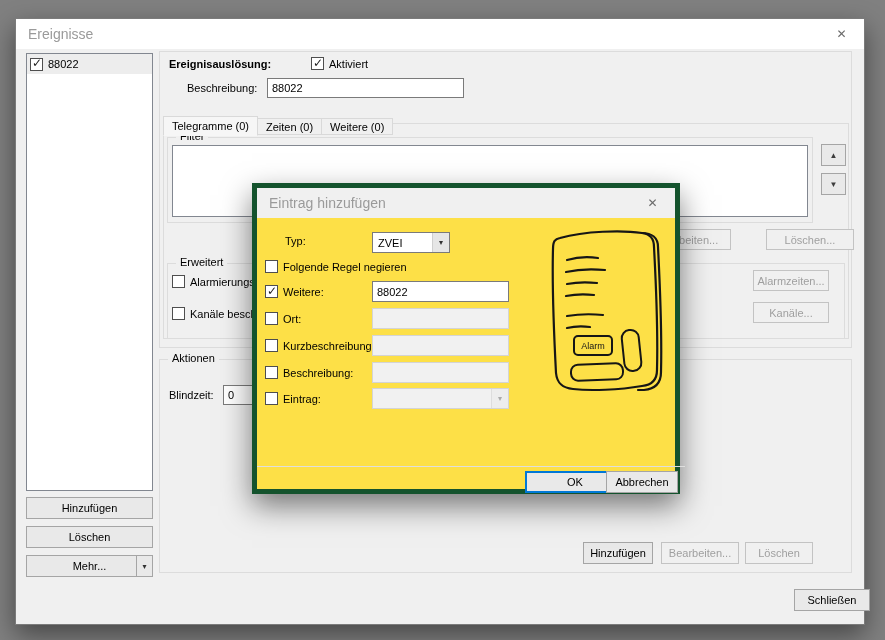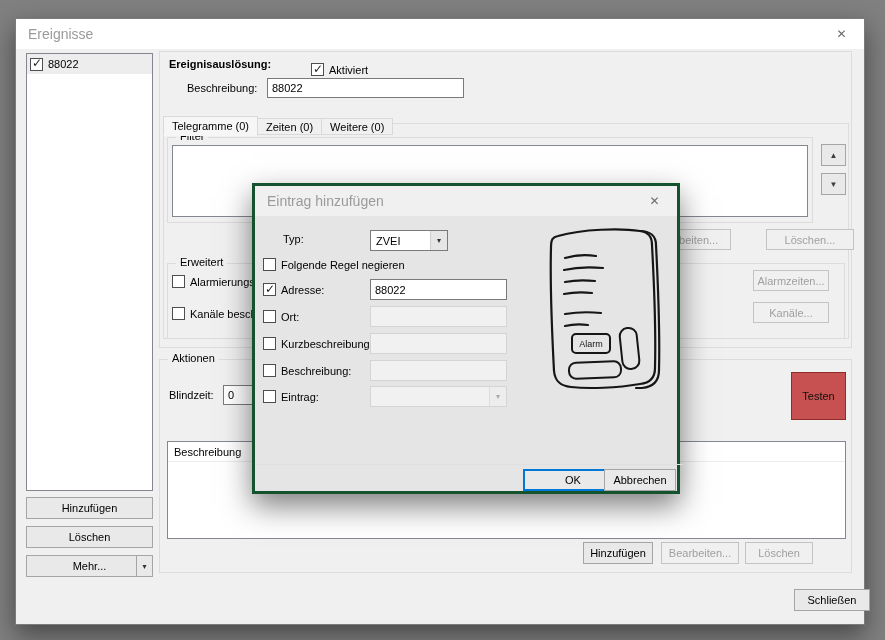--- a/index.html
+++ b/index.html
@@ -29,21 +29,21 @@
   .combo.disabled { background:#f1f1f1; border-color:#d4d4d4; color:#9a9a9a; }
   .combo.disabled .combo-arrow { background:#ededed; color:#ababab; border-left-color:#dddddd; }
   .tabs { position:absolute; display:flex; align-items:flex-end; z-index:3; height:20px;margin-top:12px; }
   .tab { height:17px; margin-bottom:1px; padding:0 8px; display:flex; align-items:center; background:#f0f0f0; border:1px solid #d9d9d9; }
   .tab + .tab { border-left:none; }
   .tab.active { height:20px; margin-bottom:0; background:#f6f6f6; border-bottom:1px solid #f6f6f6; }
   .panel { position:absolute; border:1px solid #dcdcdc; }
   .arrow-btn { font-size:8px; color:#3c3c3c; }
   .test-btn { background:#c75050; border:1px solid #8f2c2c; color:#101010; }
   .list-header { height:20px; display:flex; align-items:center; padding-left:6px; border-bottom:1px solid #ececec; background:#fff; white-space:nowrap; }
-  .dialog { position:absolute; left:252px; top:183px; width:428px; height:311px; background:#e5e5e5; border:3px solid #14532d; box-shadow:0 12px 28px rgba(0,0,0,.5); z-index:10; }
+  .dialog { position:absolute; left:252px; top:183px; width:428px; height:311px; background:#fde047; border:5px solid #14532d; box-shadow:0 12px 28px rgba(0,0,0,.5); z-index:10; }
   .sep { position:absolute; height:1px; background:#dfdfdf; }
   .sketch { position:absolute; }
 </style>
 </head>
 <body>
 
 <div class="win">
   <div class="titlebar">
     <span class="title">Ereignisse</span>
     <span class="close-btn">✕</span>
@@ -58,21 +58,21 @@
   <button class="btn" style="left:10px;top:478px;width:127px;height:22px;">Hinzufügen</button>
   <button class="btn" style="left:10px;top:507px;width:127px;height:22px;">Löschen</button>
   <button class="btn" style="left:10px;top:536px;width:127px;height:22px;">
     <span>Mehr...</span>
     <span class="more-arrow">▾</span>
   </button>
 
   <div class="group" style="left:143px;top:32px;width:693px;height:297px;"></div>
 
   <span class="lbl" style="left:153px;top:39px;font-weight:bold;">Ereignisauslösung:</span>
-  <div class="checkrow" style="left:255px;top:44px;padding-left:40px;">
+  <div class="checkrow" style="left:255px;top:38px;padding-left:40px;">
     <span class="cb checked"></span>
     <span>Aktiviert</span>
   </div>
   <span class="lbl" style="left:171px;top:63px;">Beschreibung:</span>
   <input class="textbox" style="left: 251px; top: 59px; width: 197px; height: 20px;" value="88022">
 
   <div class="tabs" style="left:147px;top:85px;">
     <div class="tab active">
         <span>Telegramme (0)</span>
       </div>
@@ -110,25 +110,21 @@
     <span>Kanäle besch</span>
   </div>
   <button class="btn" style="left:737px;top:251px;width:76px;height:21px;" disabled="">Alarmzeiten...</button>
   <button class="btn" style="left:737px;top:283px;width:76px;height:21px;" disabled="">Kanäle...</button>
 
   <div class="group" style="left:143px;top:340px;width:693px;height:214px;">
     <span class="group-legend">Aktionen</span>
   </div>
   <span class="lbl" style="left:153px;top:370px;">Blindzeit:</span>
   <input class="textbox" style="left: 207px; top: 366px; width: 58px; height: 20px;" value="0">
-  <button class="btn test-btn" style="left:775px;top:353px;width:55px;height:48px;">Testen</button>
-
-  <div class="listbox" style="left:151px;top:422px;width:679px;height:98px;">
-    <div class="list-header">Beschreibung</div>
-  </div>
+
   <button class="btn" style="left:567px;top:523px;width:70px;height:22px;">Hinzufügen</button>
   <button class="btn" style="left:645px;top:523px;width:78px;height:22px;" disabled="">Bearbeiten...</button>
   <button class="btn" style="left:729px;top:523px;width:68px;height:22px;" disabled="">Löschen</button>
 
   <button class="btn" style="left:778px;top:570px;width:76px;height:22px;">Schließen</button>
 </div>
 
 <div class="dialog">
   <div class="titlebar">
     <span class="title">Eintrag hinzufügen</span>
@@ -141,21 +137,21 @@
     <span class="combo-arrow">▾</span>
   </div>
 
   <div class="checkrow" style="left:8px;top:72px;">
     <span class="cb"></span>
     <span>Folgende Regel negieren</span>
   </div>
 
   <div class="checkrow" style="left:8px;top:97px;">
     <span class="cb checked"></span>
-    <span>Adresse:</span>
+    <span>Weitere:</span>
   </div>
   <input class="textbox" style="left: 115px; top: 93px; width: 137px; height: 21px;" value="88022">
 
   <div class="checkrow" style="left:8px;top:124px;">
     <span class="cb"></span>
     <span>Ort:</span>
   </div>
   <input class="textbox" style="left: 115px; top: 120px; width: 137px; height: 21px;" disabled="" value="">
 
   <div class="checkrow" style="left:8px;top:151px;">

